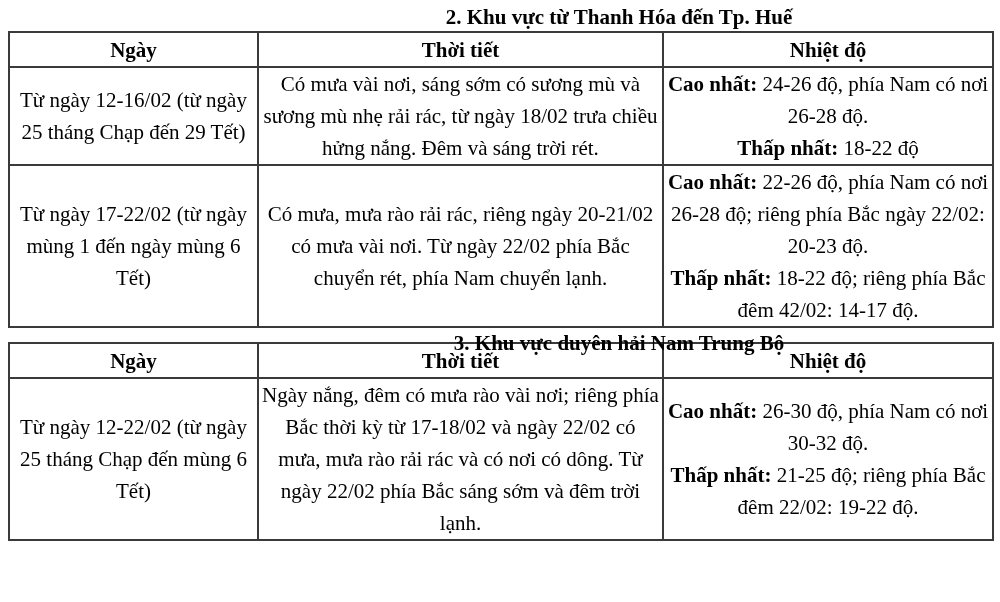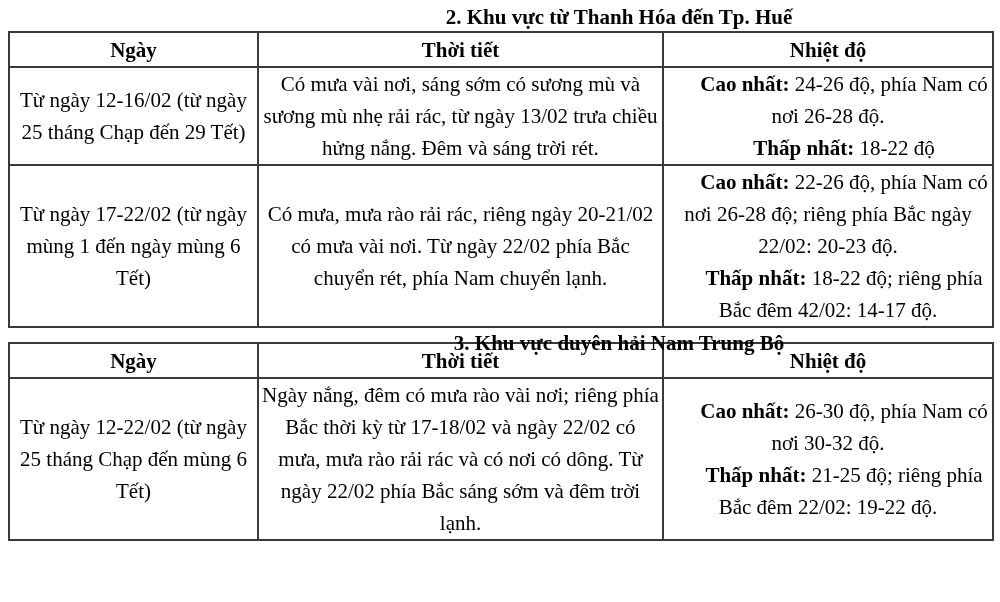--- a/index.html
+++ b/index.html
@@ -45,21 +45,21 @@
   table.forecast th {
     font-size: 21px;
     font-weight: bold;
     height: 33px;
     line-height: 30px;
   }
   tr.row-a { height: 90px; }
   tr.row-b { height: 157px; }
   tr.row-c { height: 162px; }
 
-  .temp-line b { font-weight: bold; margin-left: 32px; }
+  .temp-line b { font-weight: bold; }
 </style>
 </head>
 <body>
 
 <div class="page">
 
   <div class="section-title">2. Khu vực từ Thanh Hóa đến Tp. Huế</div>
 
   <table class="forecast">
     <colgroup>
@@ -69,21 +69,21 @@
     </colgroup>
     <tbody>
         <tr>
       <th>Ngày</th>
       <th>Thời tiết</th>
       <th>Nhiệt độ</th>
     </tr>
 
     <tr class="row-a">
       <td>Từ ngày 12-16/02 (từ ngày 25 tháng Chạp đến 29 Tết)</td>
-      <td>Có mưa vài nơi, sáng sớm có sương mù và sương mù nhẹ rải rác, từ ngày 13/02 trưa chiều hửng nắng. Đêm và sáng trời rét.</td>
+      <td>Có mưa vài nơi, sáng sớm có sương mù và sương mù nhẹ rải rác, từ ngày 18/02 trưa chiều hửng nắng. Đêm và sáng trời rét.</td>
       <td>
         <div class="temp-line"><b>Cao nhất:</b><span>  24-26 độ, phía Nam có nơi 26-28 độ.</span></div>
         <div class="temp-line"><b>Thấp nhất:</b><span> 18-22 độ</span></div>
       </td>
     </tr>
 
     <tr class="row-b">
       <td>Từ ngày 17-22/02 (từ ngày mùng 1 đến ngày mùng 6 Tết)</td>
       <td>Có mưa, mưa rào rải rác, riêng ngày 20-21/02 có mưa vài nơi. Từ ngày 22/02 phía Bắc chuyển rét, phía Nam chuyển lạnh.</td>
       <td>

